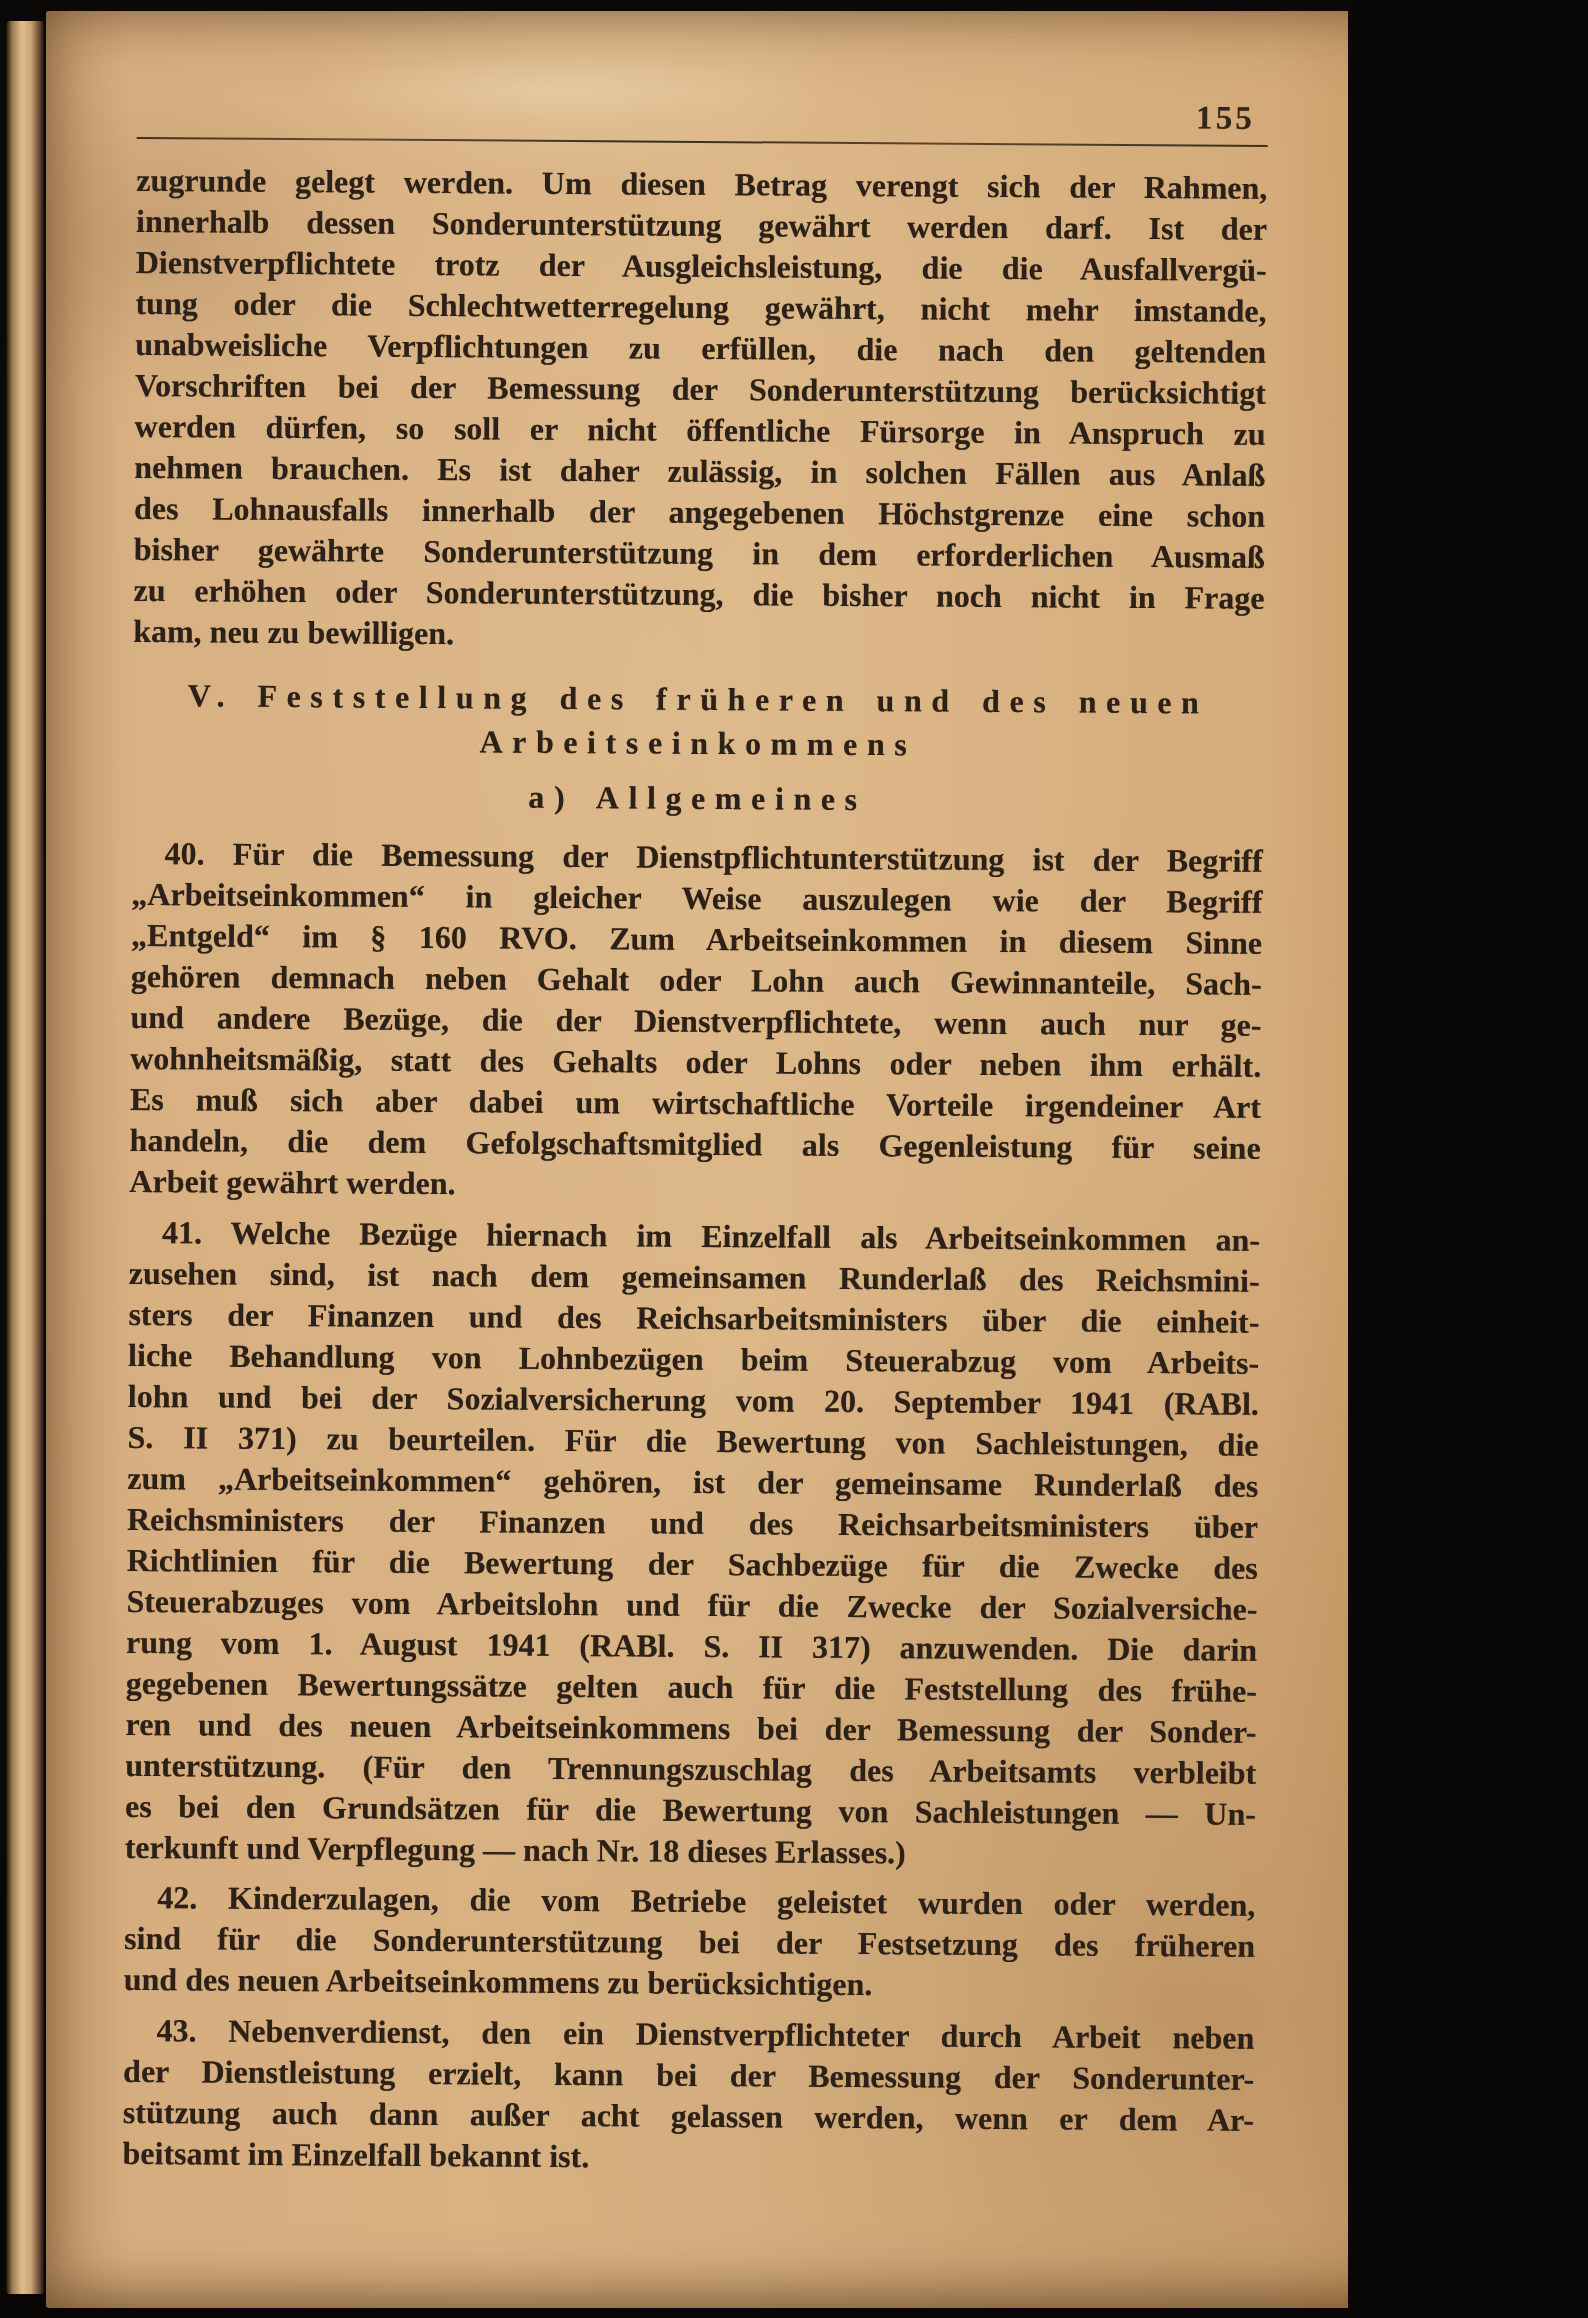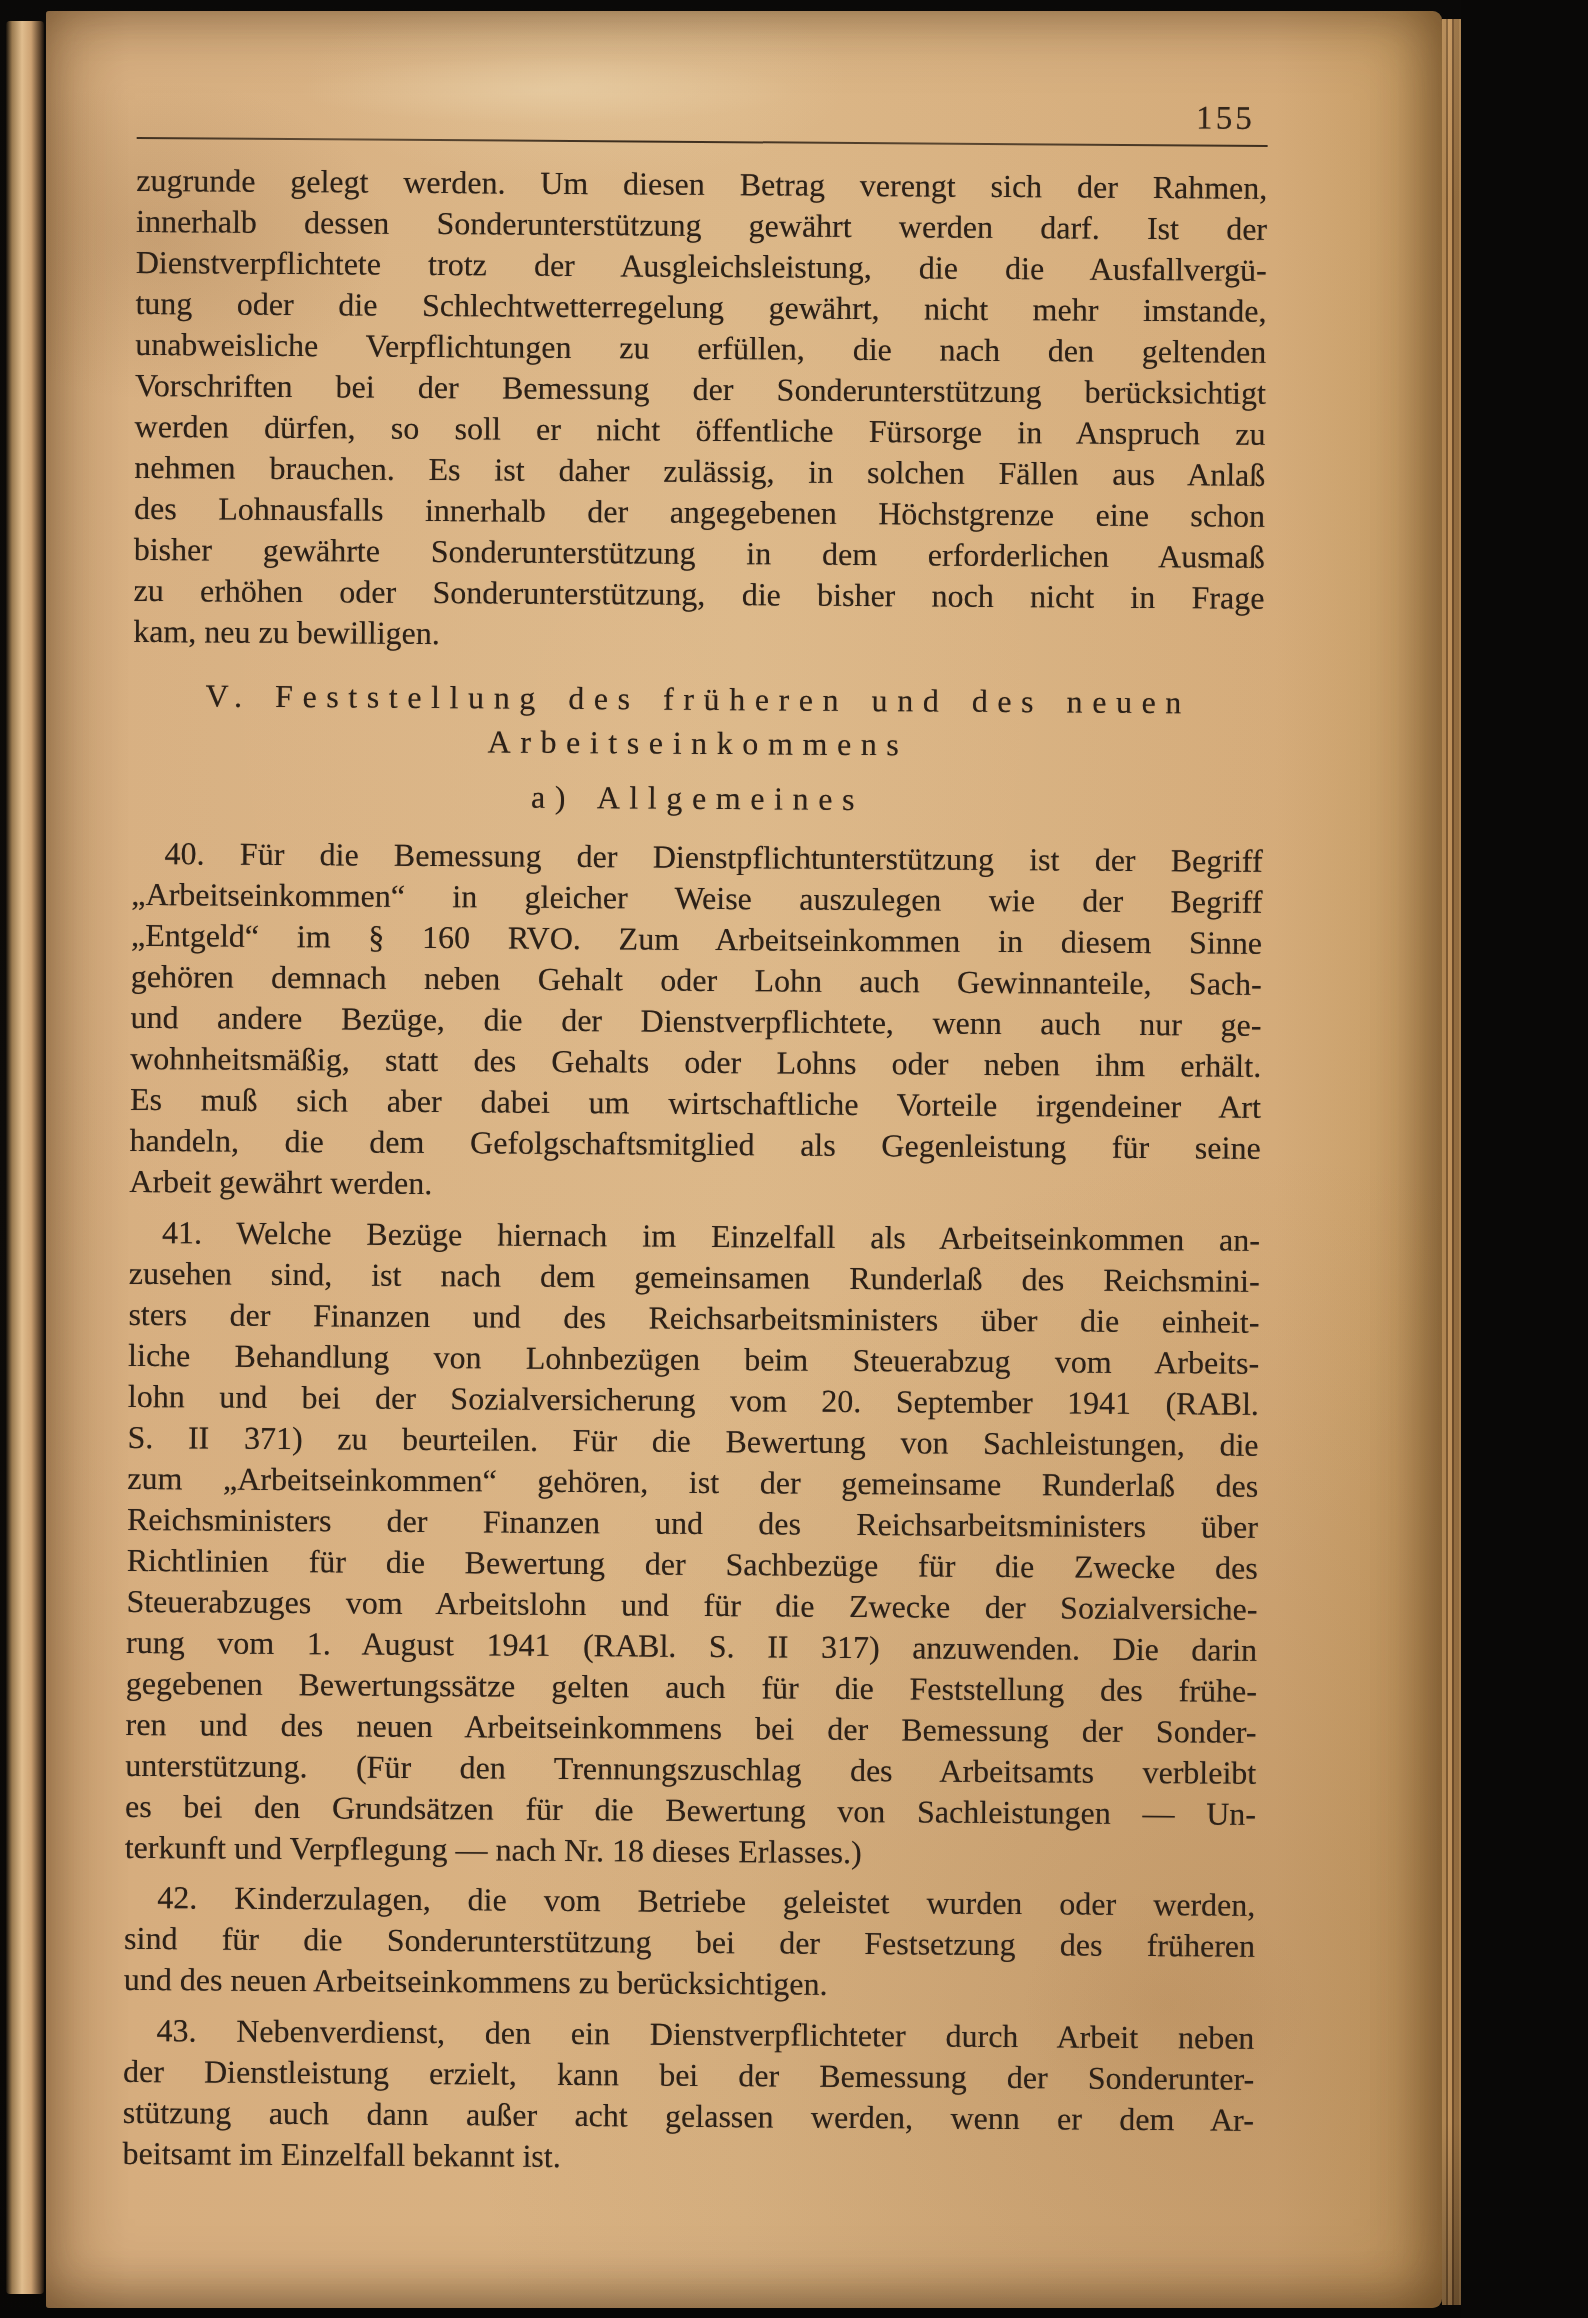--- a/index.html
+++ b/index.html
@@ -1,19 +1,20 @@
 <!DOCTYPE html>
 <html style="font-size:12.7px"><head>
 <meta charset="utf-8">
 <style>
   html,body{margin:0;padding:0;background:#090807;}
   .scan{
-    position:relative;width:1461px;height:2319px;overflow:hidden;
+    position:relative;width:1348px;height:2319px;overflow:hidden;
     background:linear-gradient(180deg,#0a0908 0%,#0d0b09 50%,#080706 100%);
     font-family:"Liberation Serif","DejaVu Serif",serif;
+    font-weight:bold;
   }
   
   .left-edge{
     position:absolute;left:6.4px;top:20.7px;width:38px;height:2273px;border-radius:4px;
     background:linear-gradient(90deg,#15100a 0%,#9a7a50 16%,#e0bd8e 42%,#cba172 66%,#5a422b 90%,#1a120c 100%);
   }
   
   .page{
     position:absolute;left:46px;top:11px;width:1396px;height:2297px;
     border-radius:3.2px 9.5px 9.5px 3.2px;

